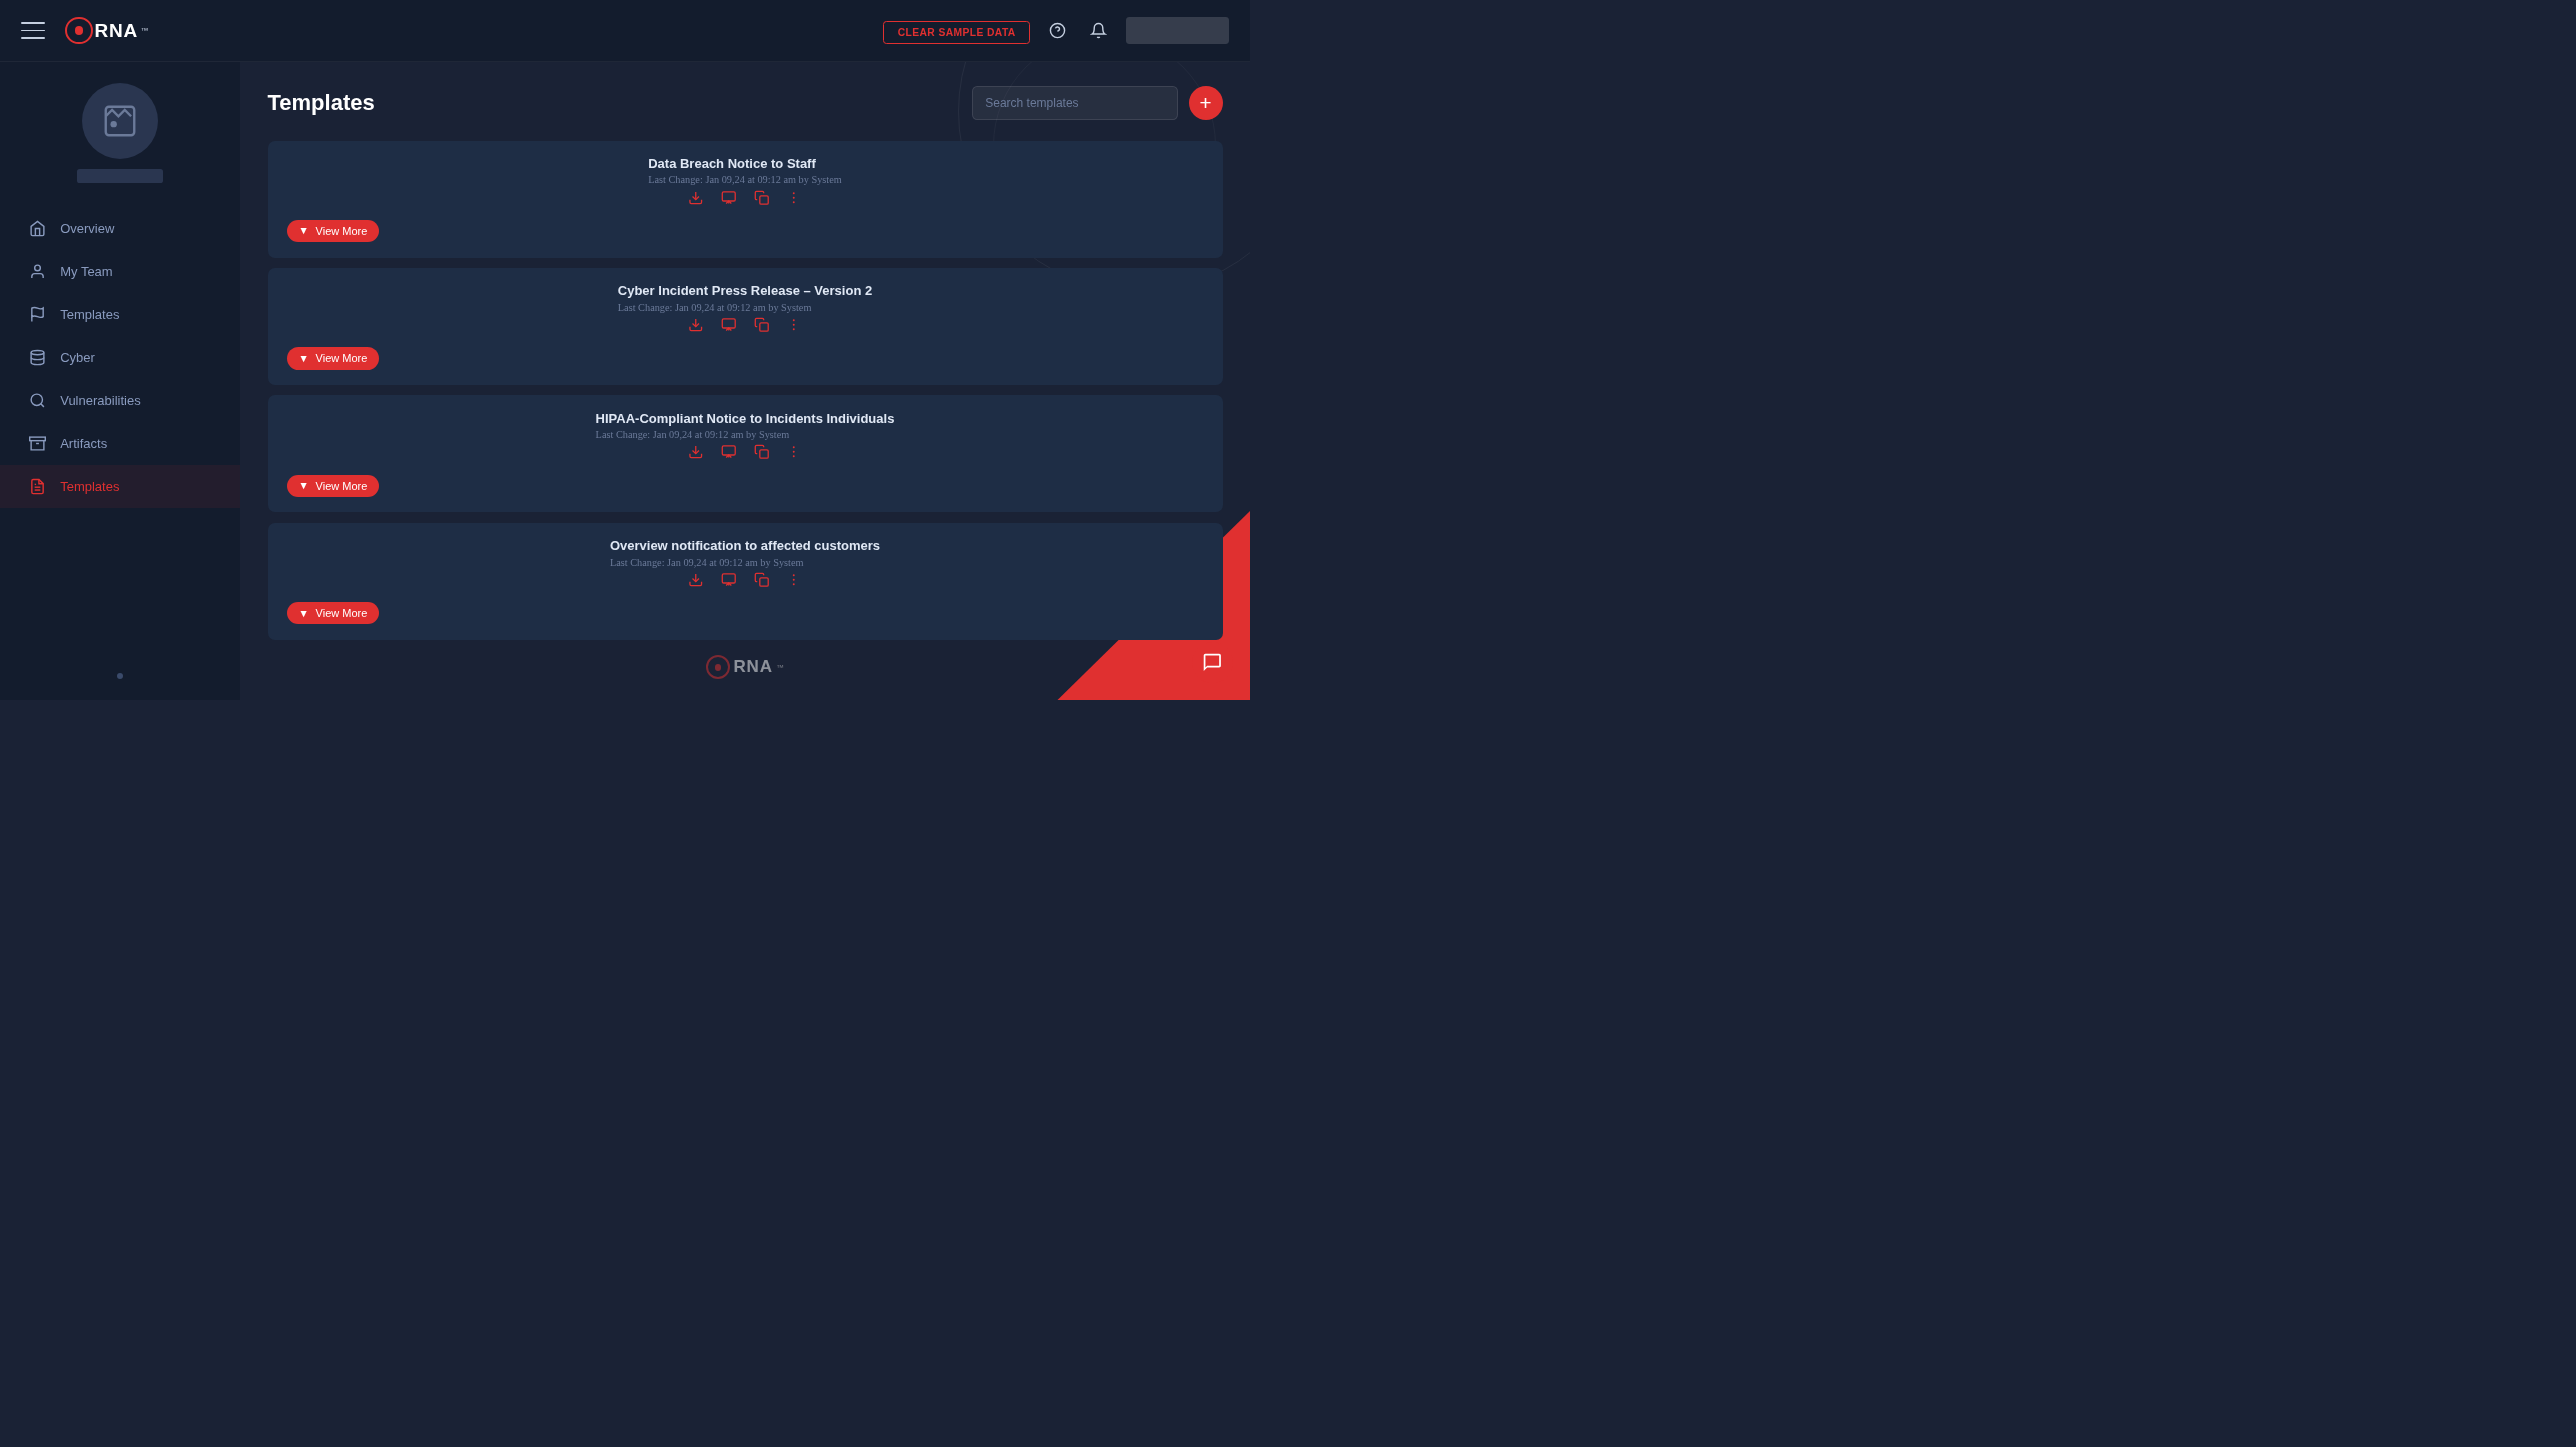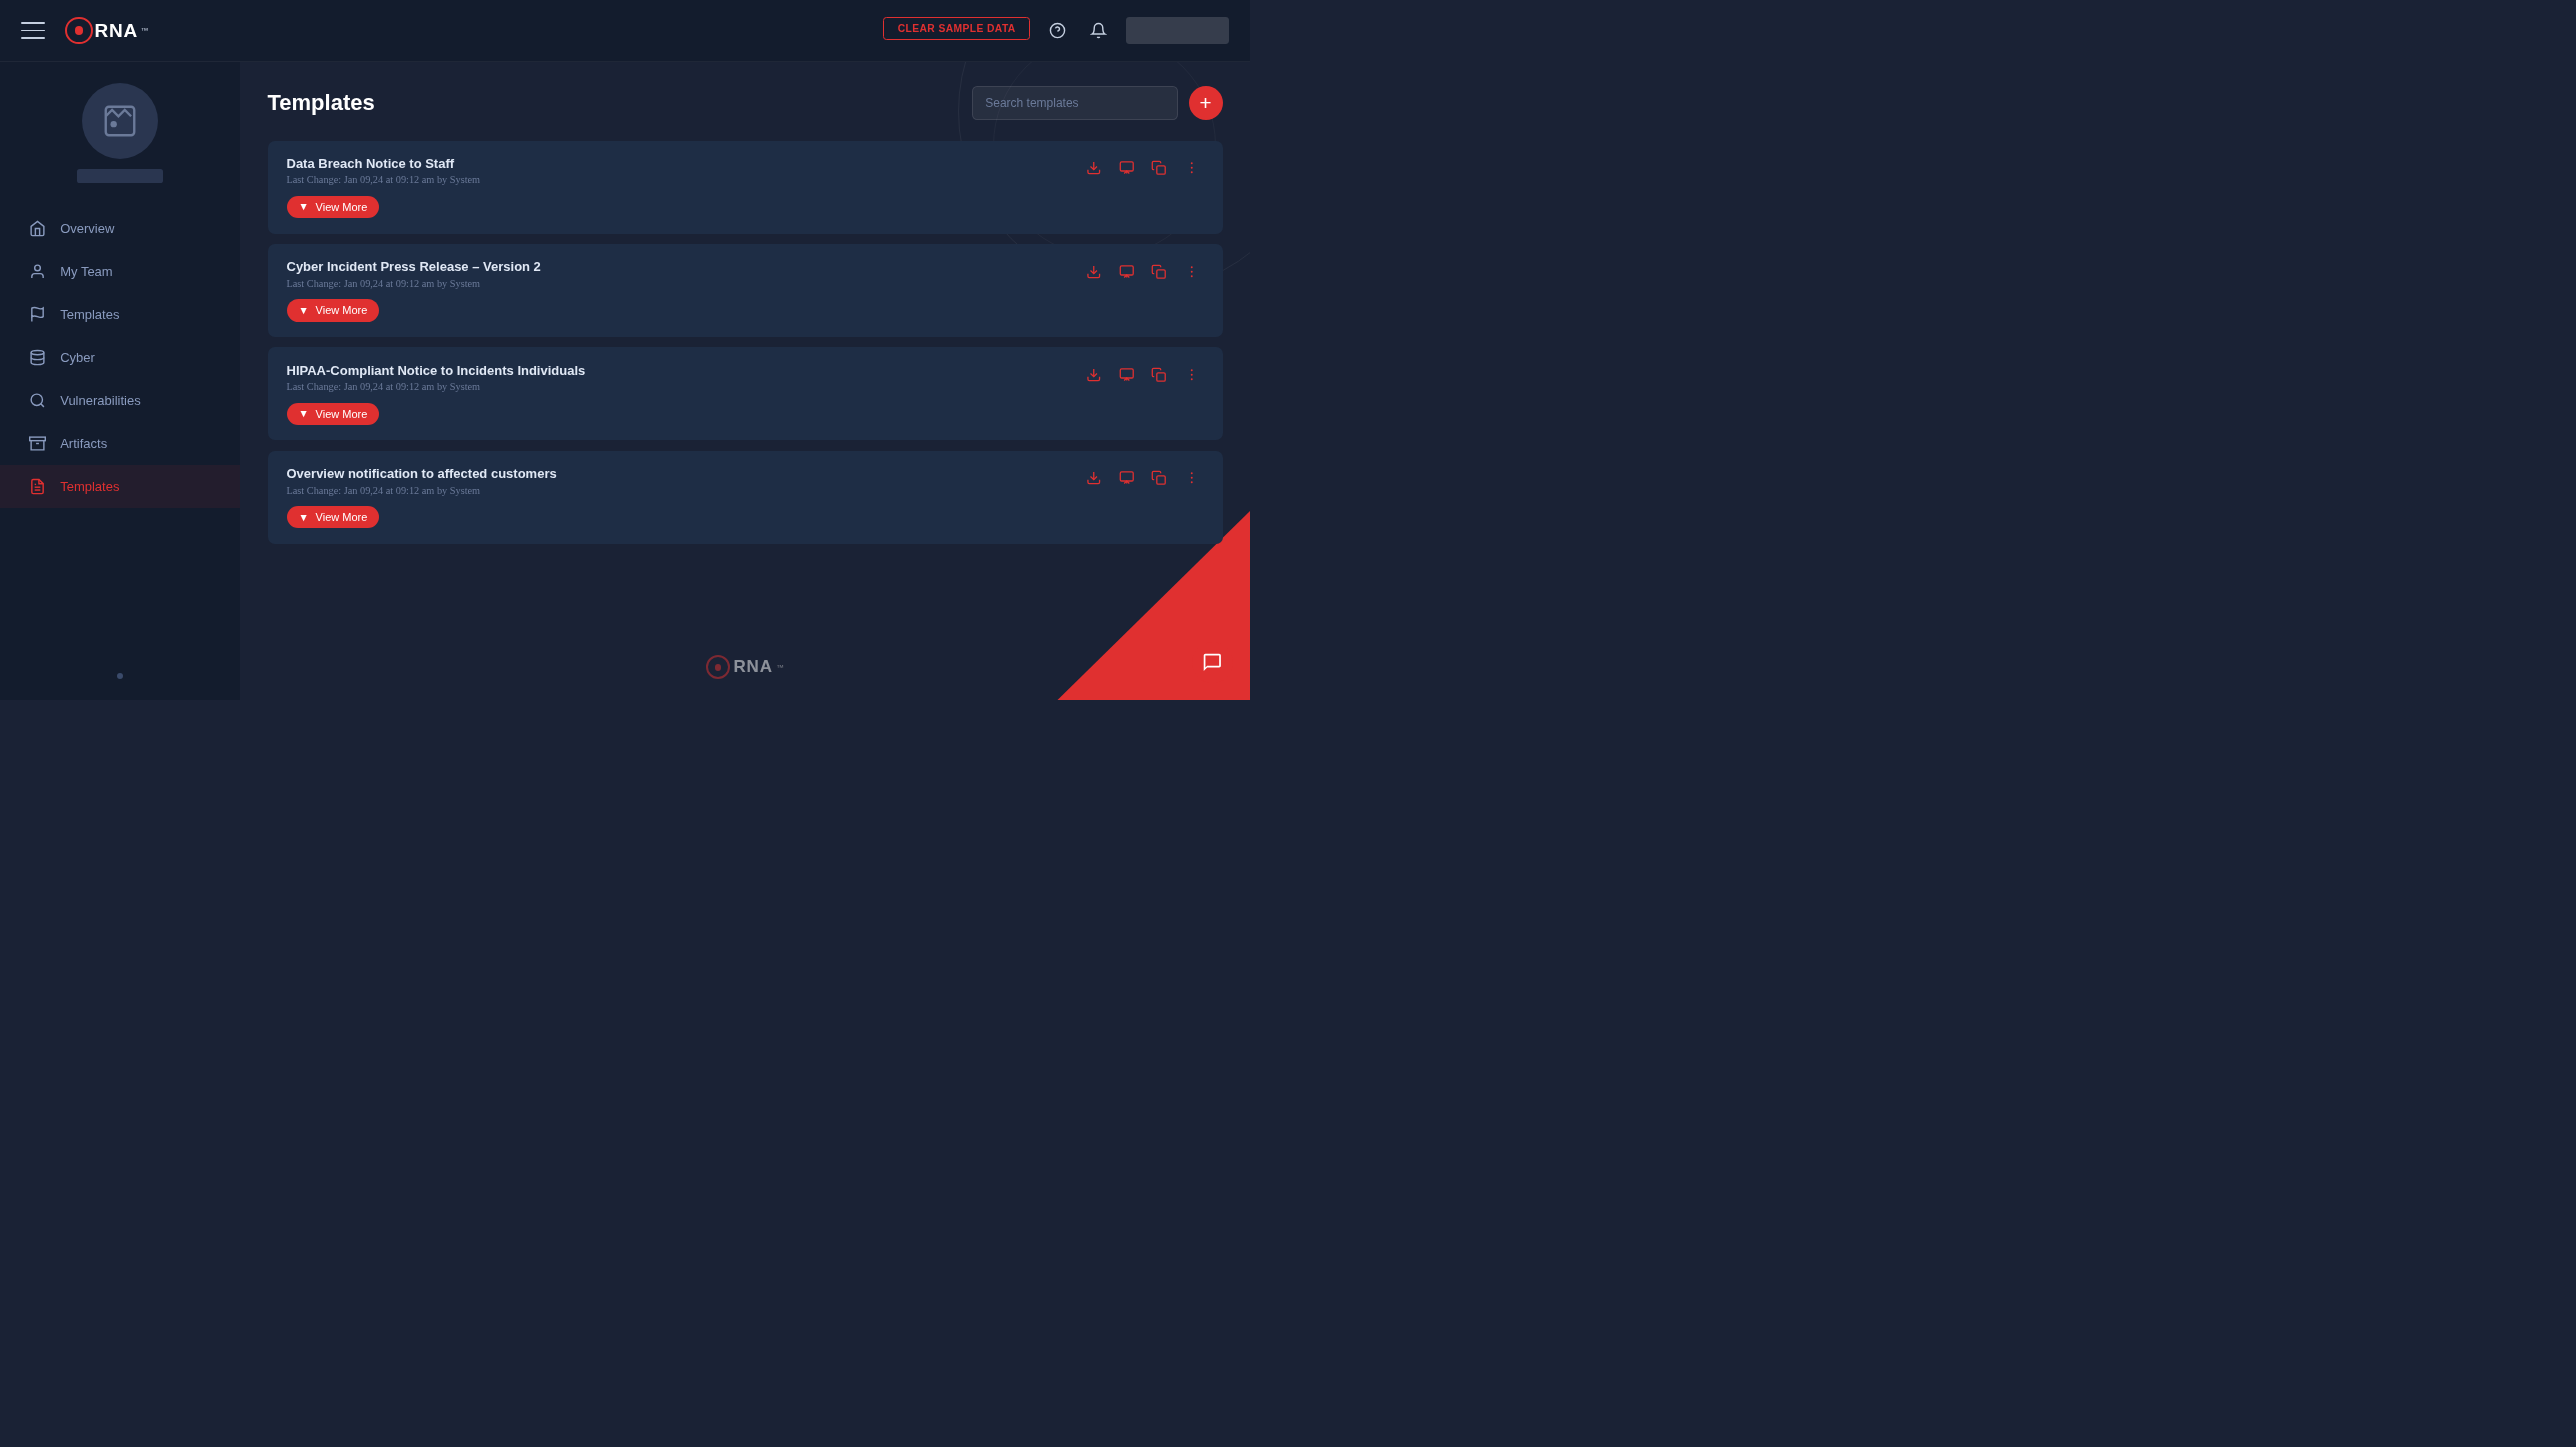--- a/index.html
+++ b/index.html
@@ -121,21 +121,21 @@
       font-size: 7.7px;
       color: #c5cfe0;
       vertical-align: super;
       margin-left: 0.9px;
     }
 
     .header-spacer { flex: 1; }
 
     .header-actions {
       display: flex;
-      align-items: flex-start;
+      align-items: flex-end;
       gap: 13.7px;
     }
 
     .clear-sample-btn {
       border: 0.9px solid #e03030;
       background: transparent;
       color: #e03030;
       padding: 5.2px 13.7px;
       border-radius: 3.4px;
       font-size: 10.3px;
@@ -312,23 +312,24 @@
     
     .template-card {
       background: #1e2d45;
       border-radius: 6.9px;
       margin-bottom: 10.3px;
       padding: 15.5px 19px;
     }
 
     .template-card-header {
       display: flex;
-      align-items: flex-start;
+      align-items: center;
       justify-content: space-between;
       margin-bottom: 10.3px;
+      flex-direction: column;
     }
 
     .template-info {}
 
     .template-name {
       font-size: 13px;
       font-weight: 600;
       color: #e0e8f5;
       margin-bottom: 3.4px;
     }

